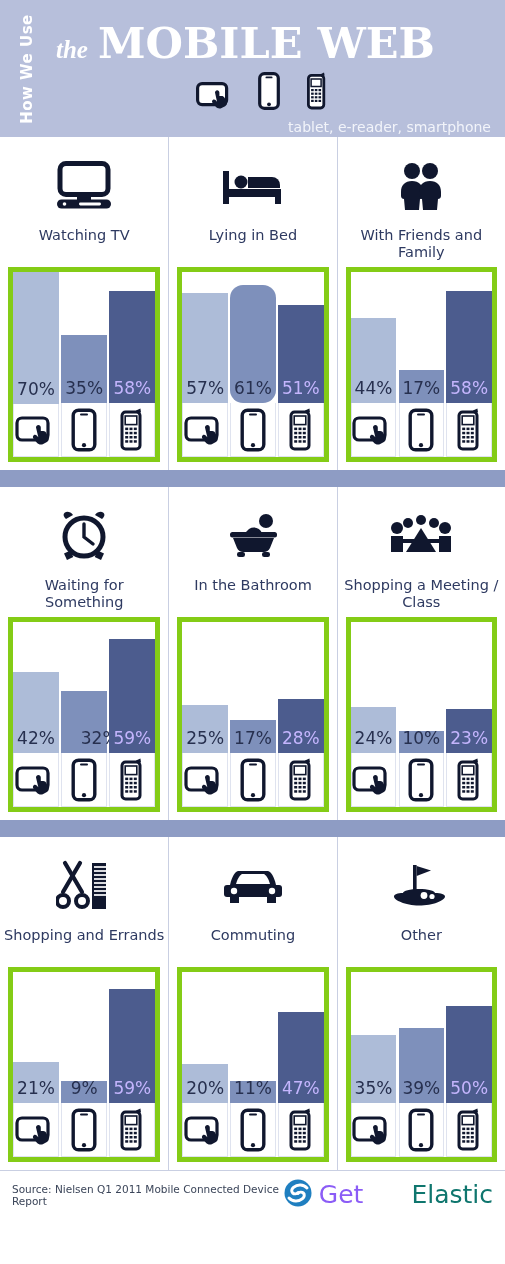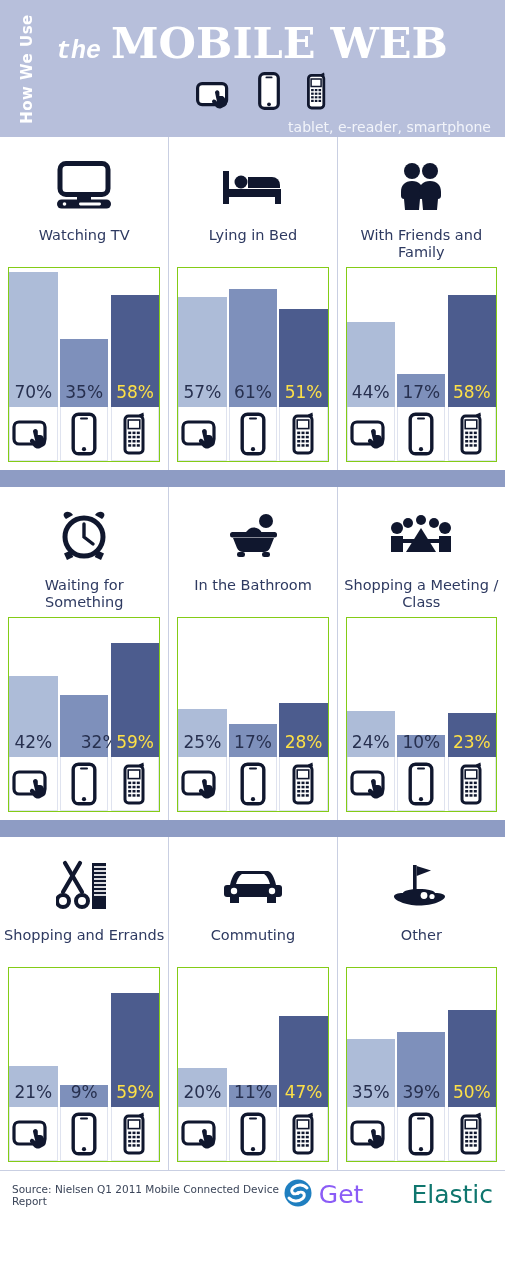--- a/index.html
+++ b/index.html
@@ -38,21 +38,21 @@
     font-family:"DejaVu Sans", sans-serif;
   }
   .title-row{
     position:absolute;
     left:56px; top:22px;
     display:flex;
     align-items:baseline;
   }
   .title-the{
     color:#ffffff;
-    font-family:Liberation Mono, monospace;
+    font-family:Liberation Serif, serif;
     font-weight:bold;
     font-size:25px;
     font-style:italic;
     margin-right:10px;
   }
   .title-main{
     color:#ffffff;
     font-family:"DejaVu Serif", serif;
     font-weight:bold;
     font-size:43px;
@@ -112,21 +112,21 @@
     height:40px;
     box-sizing:border-box;
     font-family:"DejaVu Sans", sans-serif;
   }
 
   
   .chart{
     position:relative;
     margin:6px 8px 8px 8px;
     height:195px;
-    border:1px solid #84cc16;
+    border:5px solid #84cc16;
     box-sizing:border-box;
     background:#ffffff;
   }
   .bars{
     position:absolute;
     left:0;right:0;bottom:0;top:0;
     display:flex;
     align-items:flex-end;
     justify-content:space-between;
   }
@@ -160,21 +160,21 @@
     box-sizing:border-box;
     display:flex;
     align-items:center;
     justify-content:center;
     background:#ffffff;
   }
   .c-tablet   {background:#adbcd8;}
   .c-ereader  {background:#7e90bb;}
   .c-phone    {background:#4c5c8e;}
   .t-dark {color:#27304f;}
-  .t-light{color:#fde047;}
+  .t-light{color:#c4b5fd;}
 
   
   .footer{
     position:relative;
     height:48px;
     border-top:1px solid #c9cfe2;
     display:flex;
     align-items:center;
     justify-content:space-between;
     padding:0 12px;
@@ -331,21 +331,21 @@
                   <span class="pct t-dark">57%</span>
                 </div>
                 <div class="dev-cell">
                   <svg width="42" height="32" viewBox="0 0 42 32">
       <rect x="2" y="4" width="31" height="22" rx="5" ry="5" fill="#fff" stroke="#10172e" stroke-width="3.2"></rect>
       <path d="M21 13.5c0-1.4 1.1-2.5 2.4-2.5s2.4 1.1 2.4 2.5v3.6h2.5c1.3 0 2.4.7 2.9 1.8l2.2 4.2c1 1.8.3 4-1.5 5l-3.7 1.9c-2.2 1.1-4.8.5-6.3-1.3l-3.5-4.3c-.8-1-.6-2.4.3-3.1.9-.8 2.2-.6 3 .2l1.6 1.8z" fill="#10172e"></path>
     </svg>
                 </div>
               </div>
               <div class="barcol">
-                <div class="bar c-ereader" style="height: 118px;">
+                <div class="bar c-ereader" style="height: 118px; border-radius: 13px;">
                   <span class="pct t-dark">61%</span>
                 </div>
                 <div class="dev-cell">
                   <svg width="26" height="44" viewBox="0 0 26 44">
       <rect x="2.2" y="2.2" width="21.6" height="39.6" rx="5.4" ry="5.4" fill="#fff" stroke="#10172e" stroke-width="3.4"></rect>
       <rect x="9" y="5.4" width="8" height="2" rx="1" fill="#10172e"></rect>
       <circle cx="13" cy="37.2" r="2.1" fill="#10172e"></circle>
     </svg>
                 </div>
               </div>

